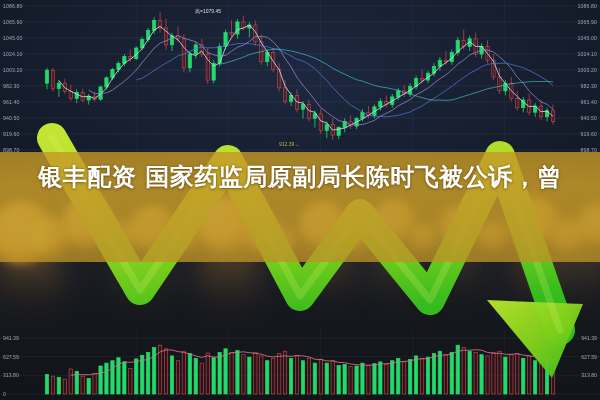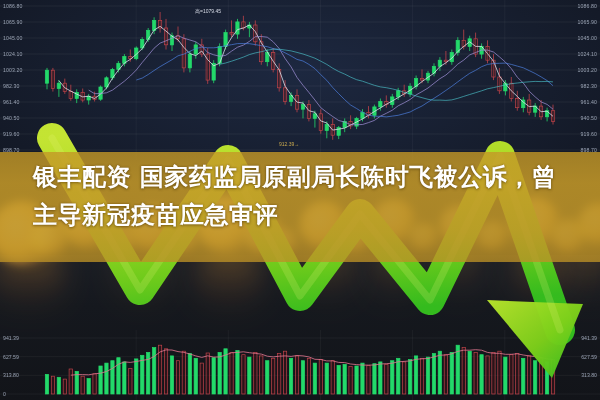--- a/index.html
+++ b/index.html
@@ -70,22 +70,22 @@
       rgba(196,152,38,0.80) 0%,
       rgba(198,154,40,0.86) 28%,
       rgba(193,150,40,0.86) 72%,
       rgba(188,145,38,0.78) 100%);
     mix-blend-mode:normal;
   }
 
   
   .title-wrap {
     position:absolute; left:0; top:158px; width:600px;
+    text-align:center;
     z-index:40;
-    padding-left:33px;
   }
   .title-line {
     font-family:"DejaVu Sans", sans-serif;
     font-weight:bold;
     font-size:24px;
     line-height:38px;
     color:#ffffff;
     letter-spacing:.5px;
     text-shadow:
       0 0 2px rgba(90,60,0,.55),
@@ -497,16 +497,15 @@
       <path d="M 487 300 L 583 304 L 552 378 Z" fill="url(#agrad2)" opacity="0.97"></path>
 
       <path d="M 52 138 L 140 290 L 228 160 L 300 296 L 360 214 L 430 300 L 500 156 L 560 330" fill="none" stroke="#e6f77a" stroke-width="7" stroke-linecap="round" stroke-linejoin="round" opacity="0.20"></path>
     </svg>
   </div>
 
   <div class="banner"></div>
 
   <div class="title-wrap">
     <div class="title-line">银丰配资 国家药监局原副局长陈时飞被公诉，曾</div>
-    <div class="title-line">主导新冠疫苗应急审评</div>
   </div>
 
 </div>
 
 </body></html>

